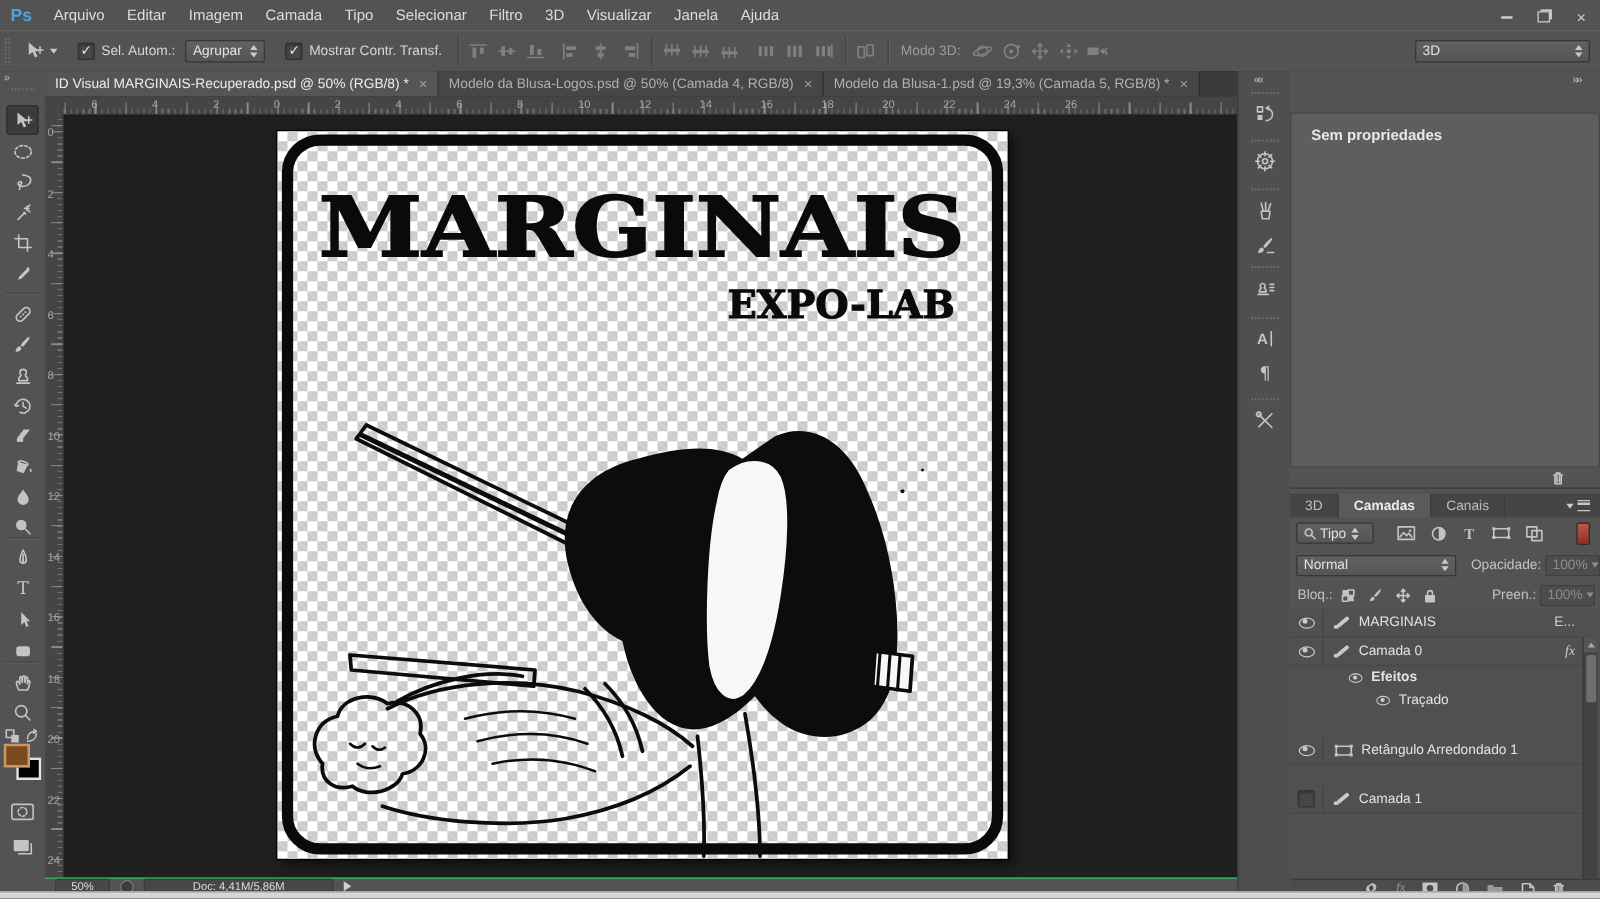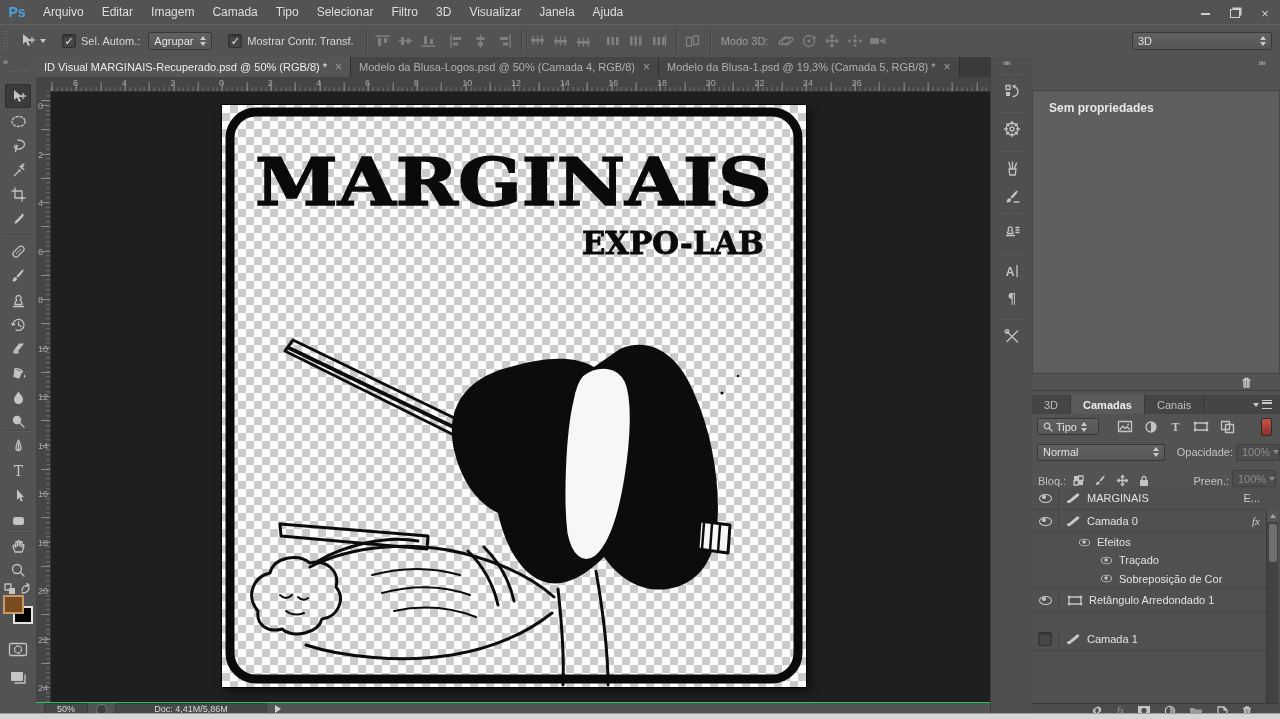--- a/index.html
+++ b/index.html
@@ -679,21 +679,21 @@
       </div>
       <span class="small" style="margin-left:12px;color:#c2c2c2;">Opacidade:</span>
       <div class="dd-dis" style="width:44px;margin-left:3px;">
         <span>100%</span>
         <span class="ud" style="margin-left:3px;">
             <i class="d"></i>
           </span>
       </div>
     </div>
 
-    <div class="abs row" style="left:0;top:408px;width:248px;height:22px;background:#535353;border-bottom:1px solid #3e3e3e;align-items:flex-end;">
+    <div class="abs row" style="left:0;top:408px;width:248px;height:22px;background:#535353;border-bottom:1px solid #3e3e3e;">
       <span class="small" style="margin-left:6px;color:#c2c2c2;">Bloq.:</span>
       <span style="margin-left:6px;">
           <svg width="13" height="13">
             <rect class="fillc" x="2" y="2" width="4.5" height="4.5"></rect>
             <rect class="tico" x="6.5" y="2" width="4.5" height="4.5"></rect>
             <rect class="tico" x="2" y="6.5" width="4.5" height="4.5"></rect>
             <rect class="fillc" x="6.5" y="6.5" width="4.5" height="4.5"></rect>
           </svg>
         </span>
       <span style="margin-left:9px;">
@@ -732,31 +732,27 @@
         <span class="badge">E...</span>
       </div>
       <div class="abs layerrow" style="top:23px;height:23px;">
         <div class="eyecell">
             <span class="eye"></span>
           </div>
         <span class="bthumb" style="margin-left:8px;"></span>
         <span class="lname">Camada 0</span>
         <span class="badge" style="font-style:italic;font-family:'Liberation Serif',serif;">fx</span>
       </div>
-      <div class="abs layerrow" style="top:46px;height:18px;border-bottom:none;">
+      <div class="abs layerrow" style="top:46px;height:18px;border-bottom:none;font-weight:bold;">
         <span class="eye" style="margin-left:46px;transform:scale(.85);"></span>
         <span class="lname">Efeitos</span>
       </div>
       <div class="abs layerrow" style="top:64px;height:18px;border-bottom:none;">
         <span class="eye" style="margin-left:68px;transform:scale(.85);"></span>
         <span class="lname">Traçado</span>
-      </div>
-      <div class="abs layerrow" style="top:82px;height:20px;">
-        <span class="eye" style="margin-left:68px;transform:scale(.85);"></span>
-        <span class="lname">Sobreposição de Cor</span>
       </div>
       <div class="abs layerrow" style="top:102px;height:23px;">
         <div class="eyecell">
             <span class="eye"></span>
           </div>
         <span style="margin-left:8px;">
             <svg width="16" height="13">
               <rect class="tico" x="2" y="3" width="12" height="7" rx="2"></rect>
               <rect class="fillc" x="0.8" y="1.8" width="2.4" height="2.4"></rect>
               <rect class="fillc" x="12.8" y="1.8" width="2.4" height="2.4"></rect>

